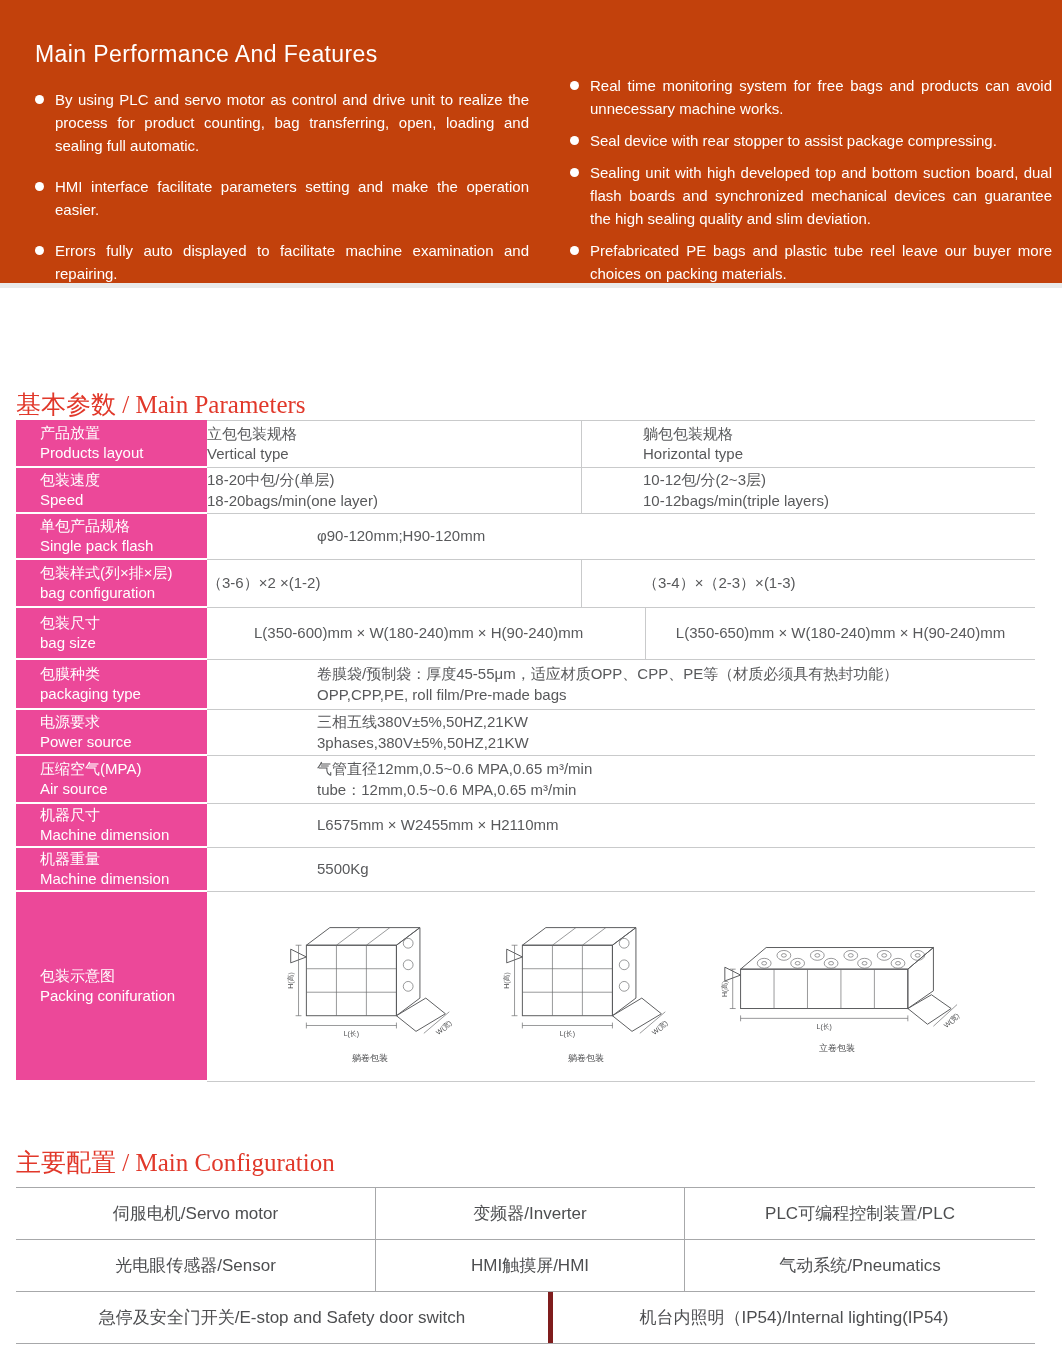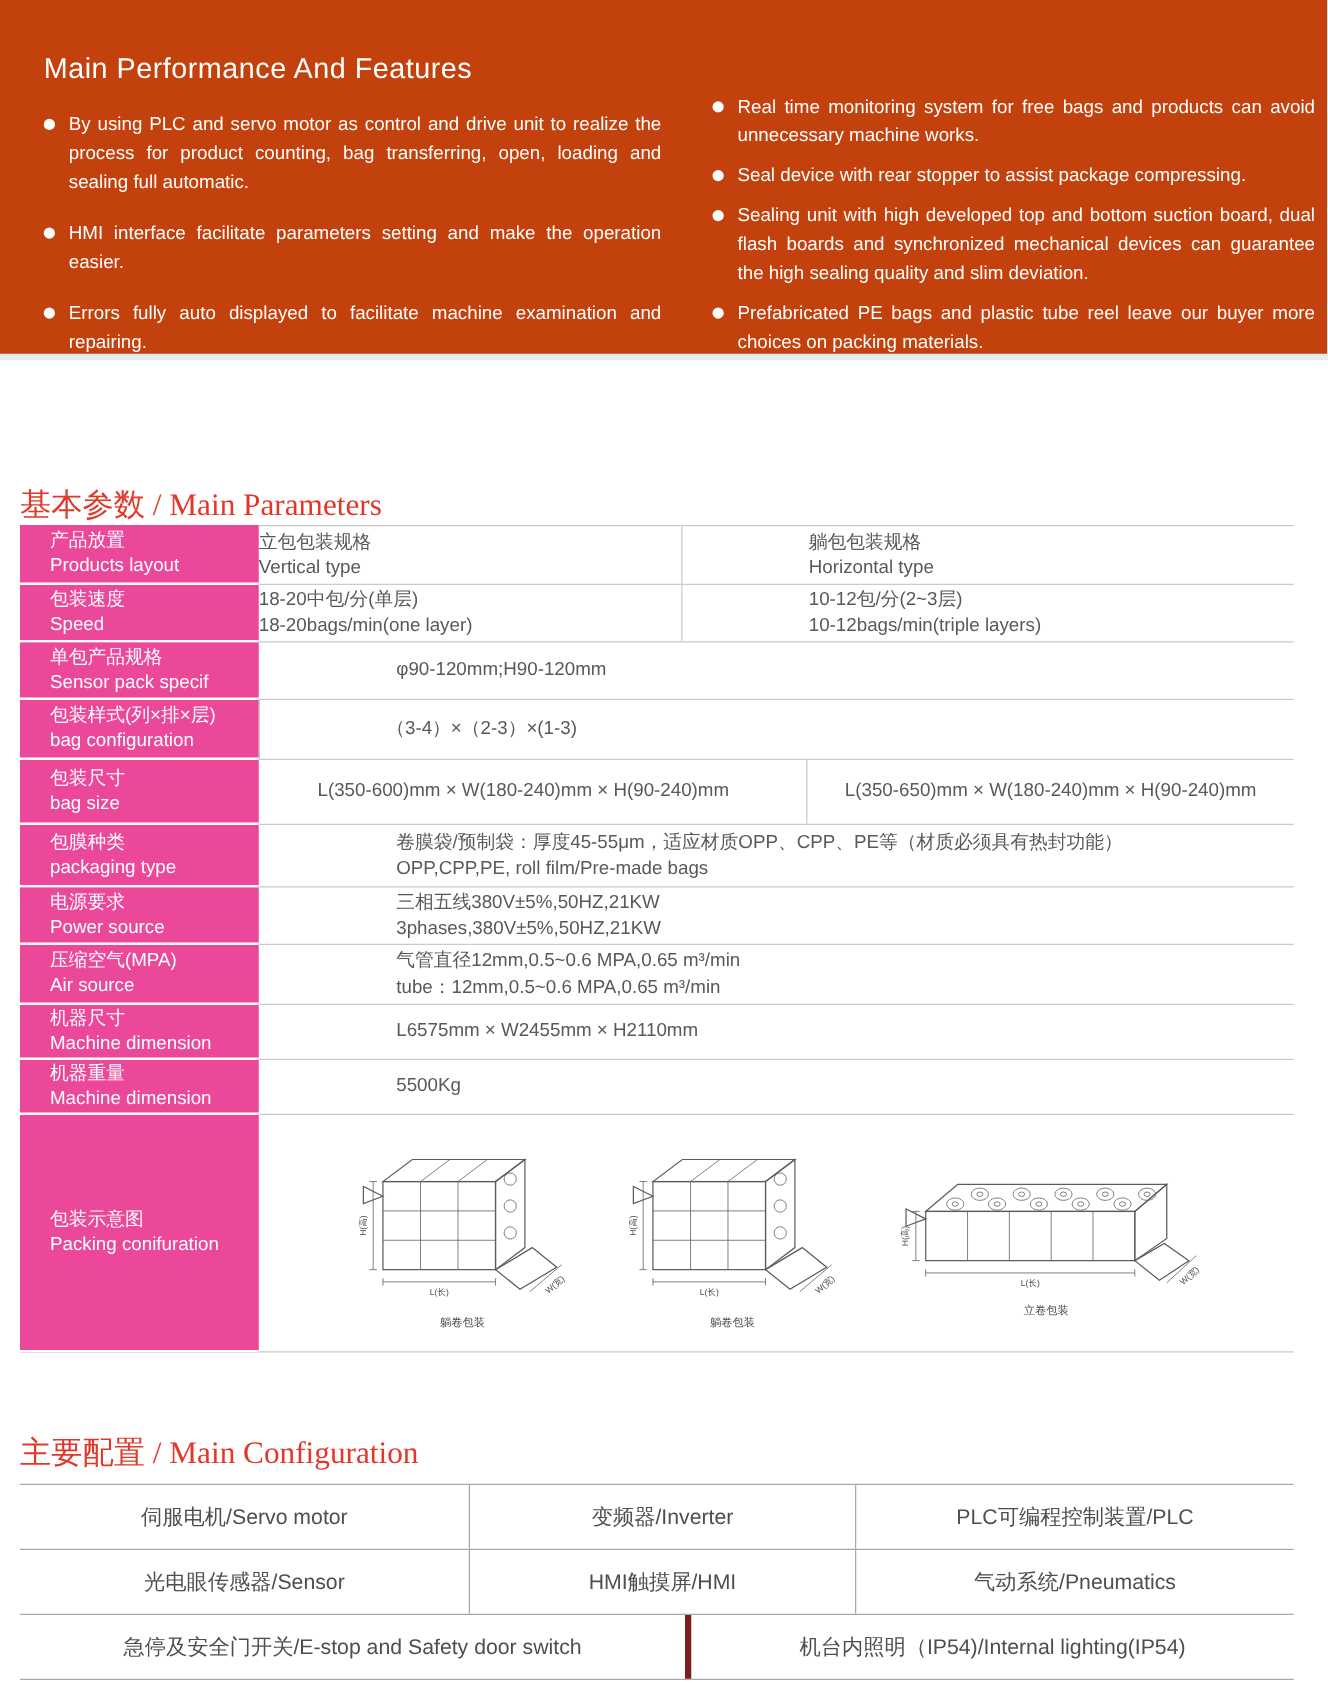--- a/index.html
+++ b/index.html
@@ -50,21 +50,21 @@
     border-bottom:1px solid #c9cacb;
   }
   .p-row.first .p-vals{border-top:1px solid #c9cacb;}
   .p-cell{
     display:flex;flex-direction:column;justify-content:center;
     box-sizing:border-box;font-size:15px;line-height:1.34;color:#58595b;
     white-space:pre-line;
   }
   .p-cell.c-main{padding-left:110px;flex:1;}
   .p-cell.c-left{flex:0 0 338px;}
-  .p-cell.c-right{padding-left:101px;flex:1;border-left:1px solid #c9cacb;}
+  .p-cell.c-right{padding-left:61px;flex:1;border-left:1px solid #c9cacb;margin-left:36px;}
   .p-cell.c-left-wide{padding-left:47px;flex:0 0 438px;}
   .p-cell.c-right-wide{flex:1;border-left:1px solid #c9cacb;align-items:center;justify-content:center;}
   
   .p-vals.diagrams{align-items:center;padding-left:70px;gap:30px;}
   .diagram{display:flex;flex-direction:column;align-items:center;}
   .diagram svg{display:block;}
   .diagram-caption{font-size:9px;color:#4a4b4d;margin-top:2px;}
   .dwg{stroke:#5a5b5d;stroke-width:1;fill:none;}
   .dwg-thin{stroke:#6a6b6d;stroke-width:0.7;fill:none;}
   .dwg-text{fill:#4a4b4d;font-size:7px;font-family:"Liberation Sans",sans-serif;}
@@ -145,30 +145,31 @@
       <div class="p-vals">
         <div class="p-cell c-left">18-20中包/分(单层)
 18-20bags/min(one layer)</div>
         <div class="p-cell c-right">10-12包/分(2~3层)
 10-12bags/min(triple layers)</div>
       </div>
     </div>
 
     <div class="p-row" style="height:46px">
       <div class="p-label">单包产品规格
-Sensor pack specif</div>
+Single pack flash</div>
       <div class="p-vals">
         <div class="p-cell c-main">φ90-120mm;H90-120mm</div>
       </div>
     </div>
 
     <div class="p-row" style="height:48px">
       <div class="p-label">包装样式(列×排×层)
 bag configuration</div>
       <div class="p-vals">
+        <div class="p-cell c-left">（3-6）×2 ×(1-2)</div>
         <div class="p-cell c-right">（3-4）×（2-3）×(1-3)</div>
       </div>
     </div>
 
     <div class="p-row" style="height:52px">
       <div class="p-label">包装尺寸
 bag size</div>
       <div class="p-vals">
         <div class="p-cell c-left-wide">L(350-600)mm × W(180-240)mm × H(90-240)mm</div>
         <div class="p-cell c-right-wide">L(350-650)mm × W(180-240)mm × H(90-240)mm</div>

